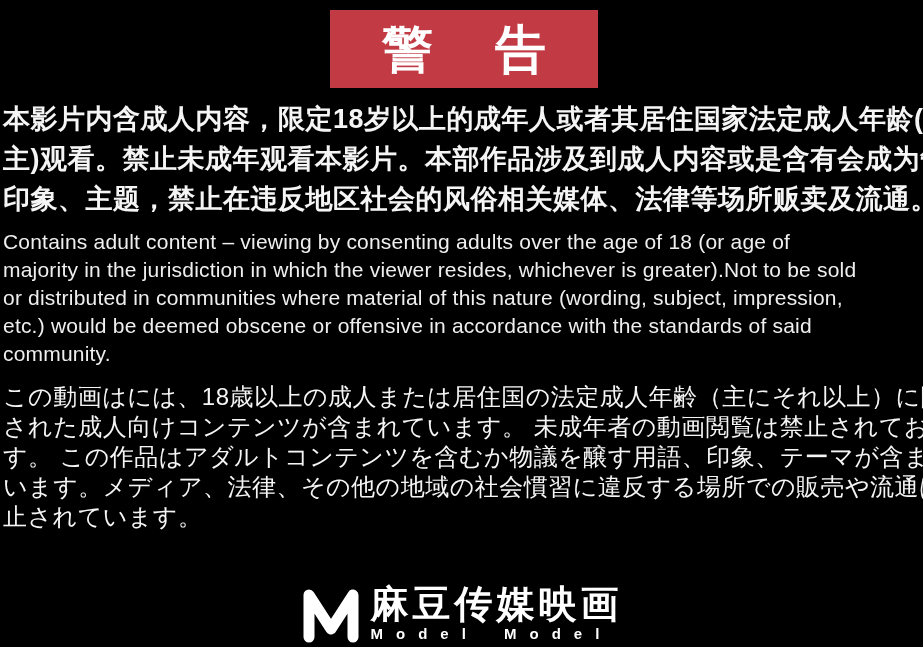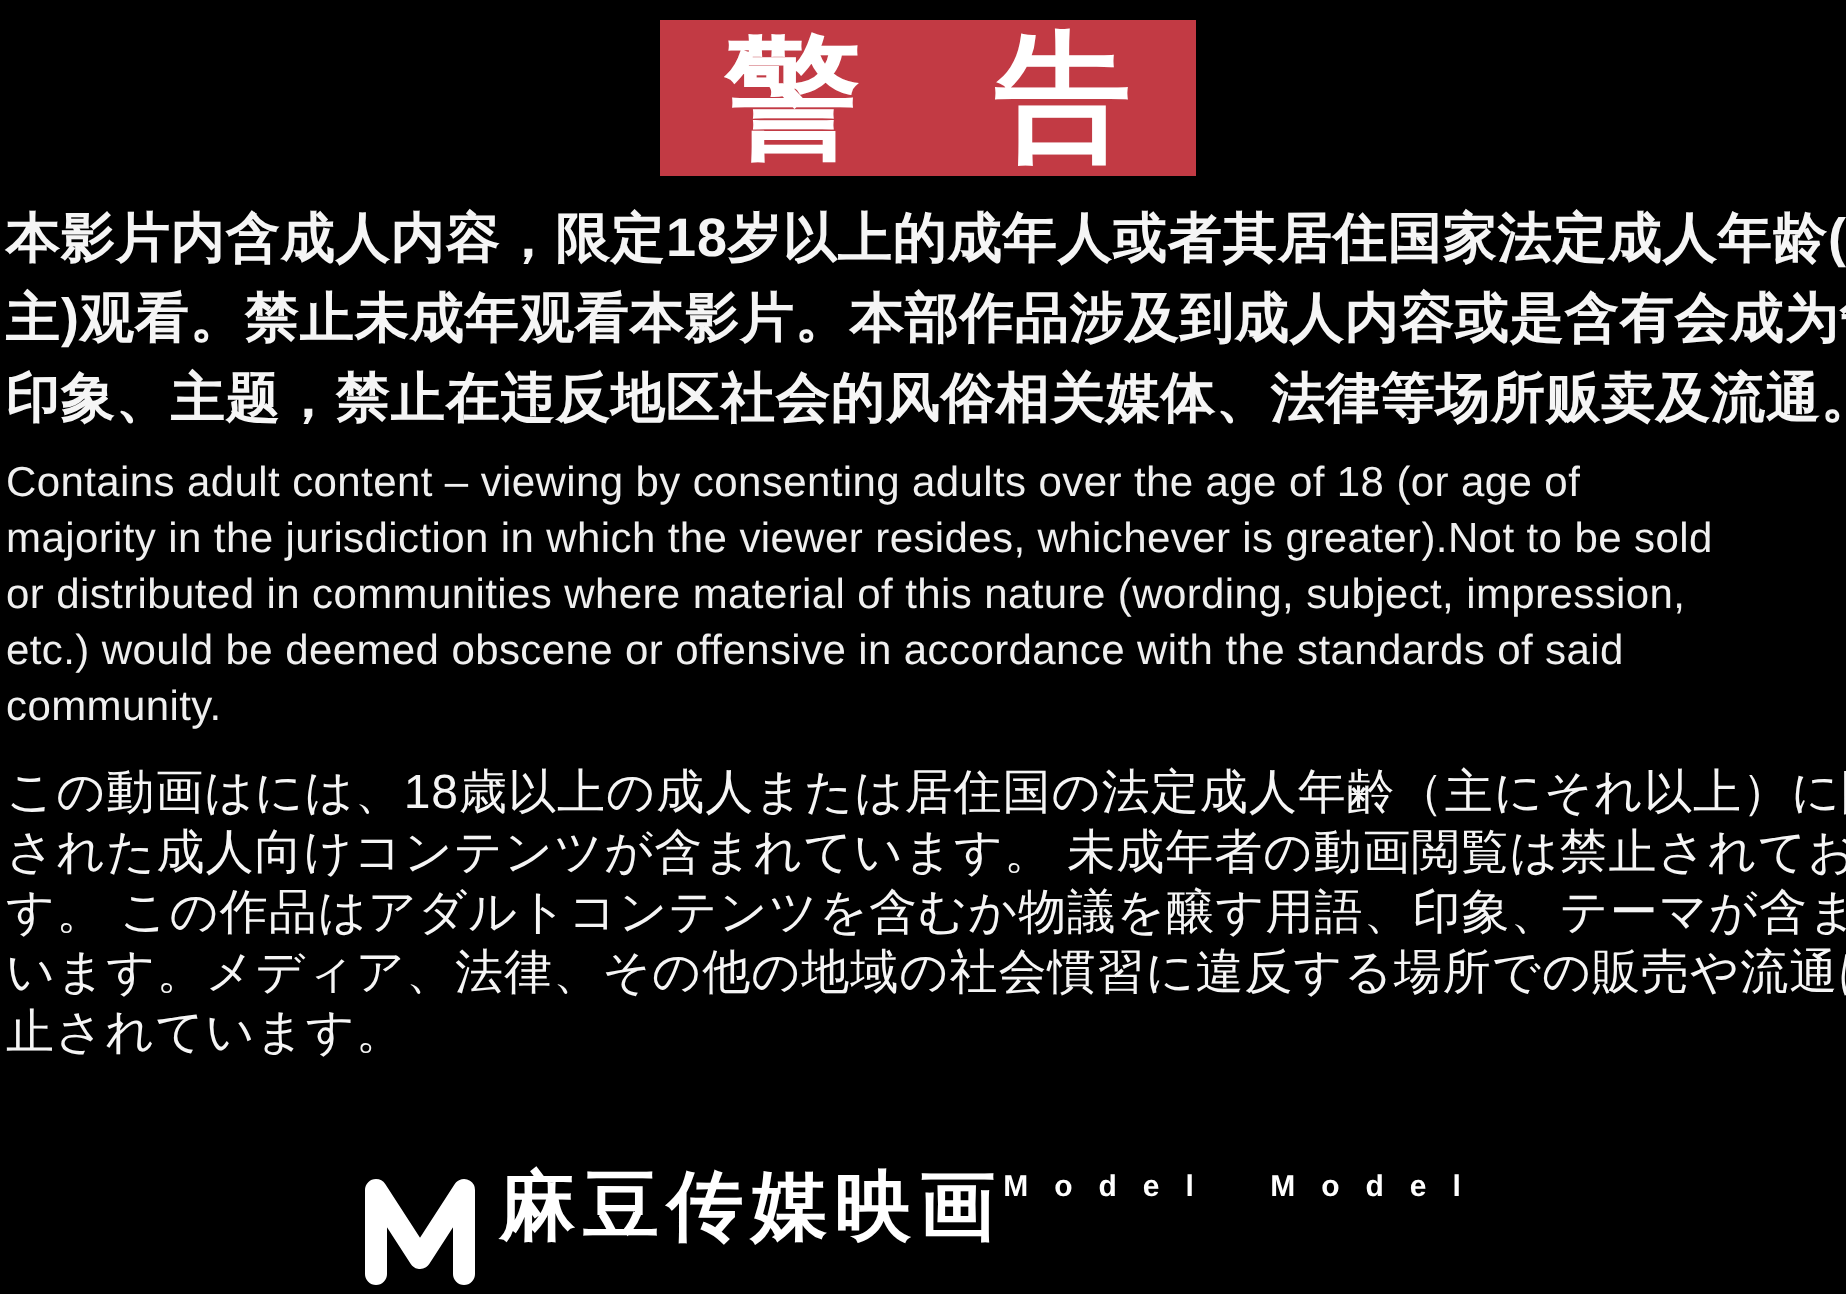--- a/index.html
+++ b/index.html
@@ -6,21 +6,21 @@
   * { margin: 0; padding: 0; box-sizing: border-box; }
   html, body { width: 923px; height: 647px; background: var(--bg); overflow: hidden; }
   body { font-family: "Liberation Sans", "DejaVu Sans", sans-serif; color: var(--fg); position: relative; }
 
   .banner {
     position: absolute; left: 330px; top: 10px; width: 268px; height: 78px;
     background: var(--banner-red);
     display: flex; align-items: center; justify-content: center;
   }
   .banner .title {
-    color: #ffffff; font-size: 68px; font-weight: 700;
+    color: #ffffff; font-size: 51px; font-weight: 700;
     letter-spacing: 24px; margin-left: 24px; 
     line-height: 1;
   }
 
   .para { position: absolute; left: 3px; width: 923px; }
   .para .line { white-space: nowrap; }
 
   .cn { top: 99px; font-size: 27px; font-weight: 700; }
   .cn .line { line-height: 40px; letter-spacing: 0.5px; }
 
@@ -28,21 +28,21 @@
   .en .line { line-height: 28px; letter-spacing: 0.2px; }
 
   .jp { top: 382px; font-size: 24px; font-weight: 400; }
   .jp .line { line-height: 30px; letter-spacing: 0.5px; }
 
   .logo {
     position: absolute; left: 0; top: 584px; width: 923px; height: 63px;
     display: flex; justify-content: center; align-items: flex-start; gap: 10px;
   }
   .logo-icon { width: 60px; height: 58px; margin-top: 2px; }
-  .logo-text { display: flex; flex-direction: row; }
+  .logo-text { display: flex; flex-direction: column; }
   .logo-cn {
     font-size: 38px; font-weight: 700; color: #ffffff;
     letter-spacing: 4px; line-height: 40px; white-space: nowrap;
   }
   .logo-en {
     font-size: 15px; font-weight: 700; color: #ffffff;
     letter-spacing: 13px; word-spacing: 8px; line-height: 18px;
     margin-top: 1px; white-space: nowrap;
   }
 </style>

